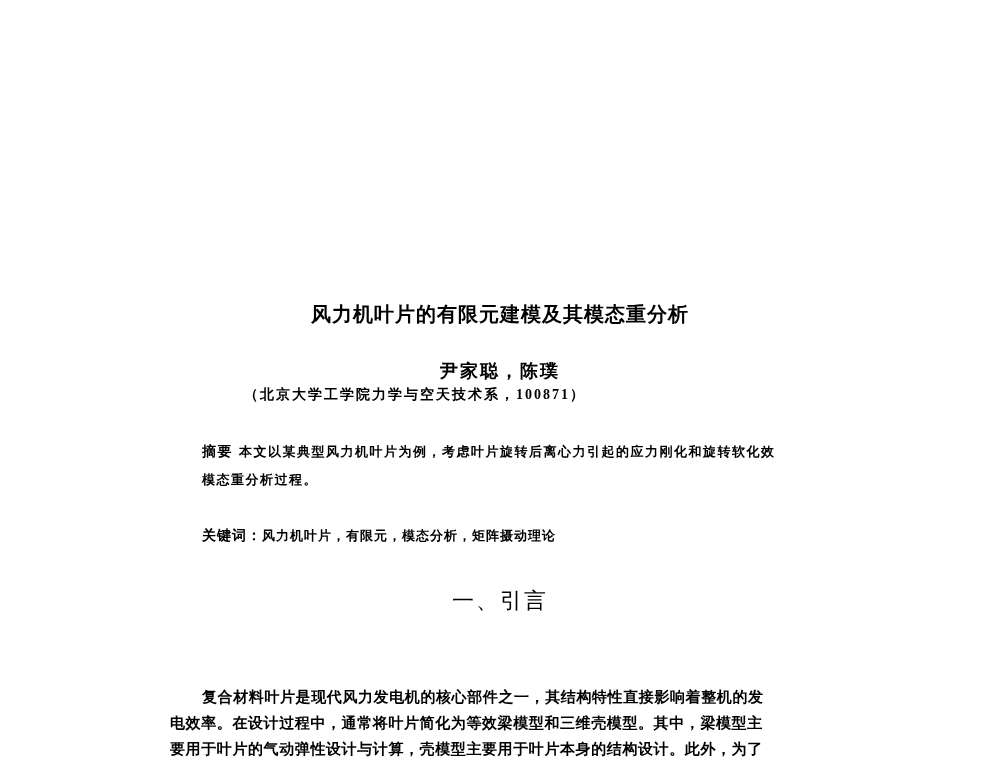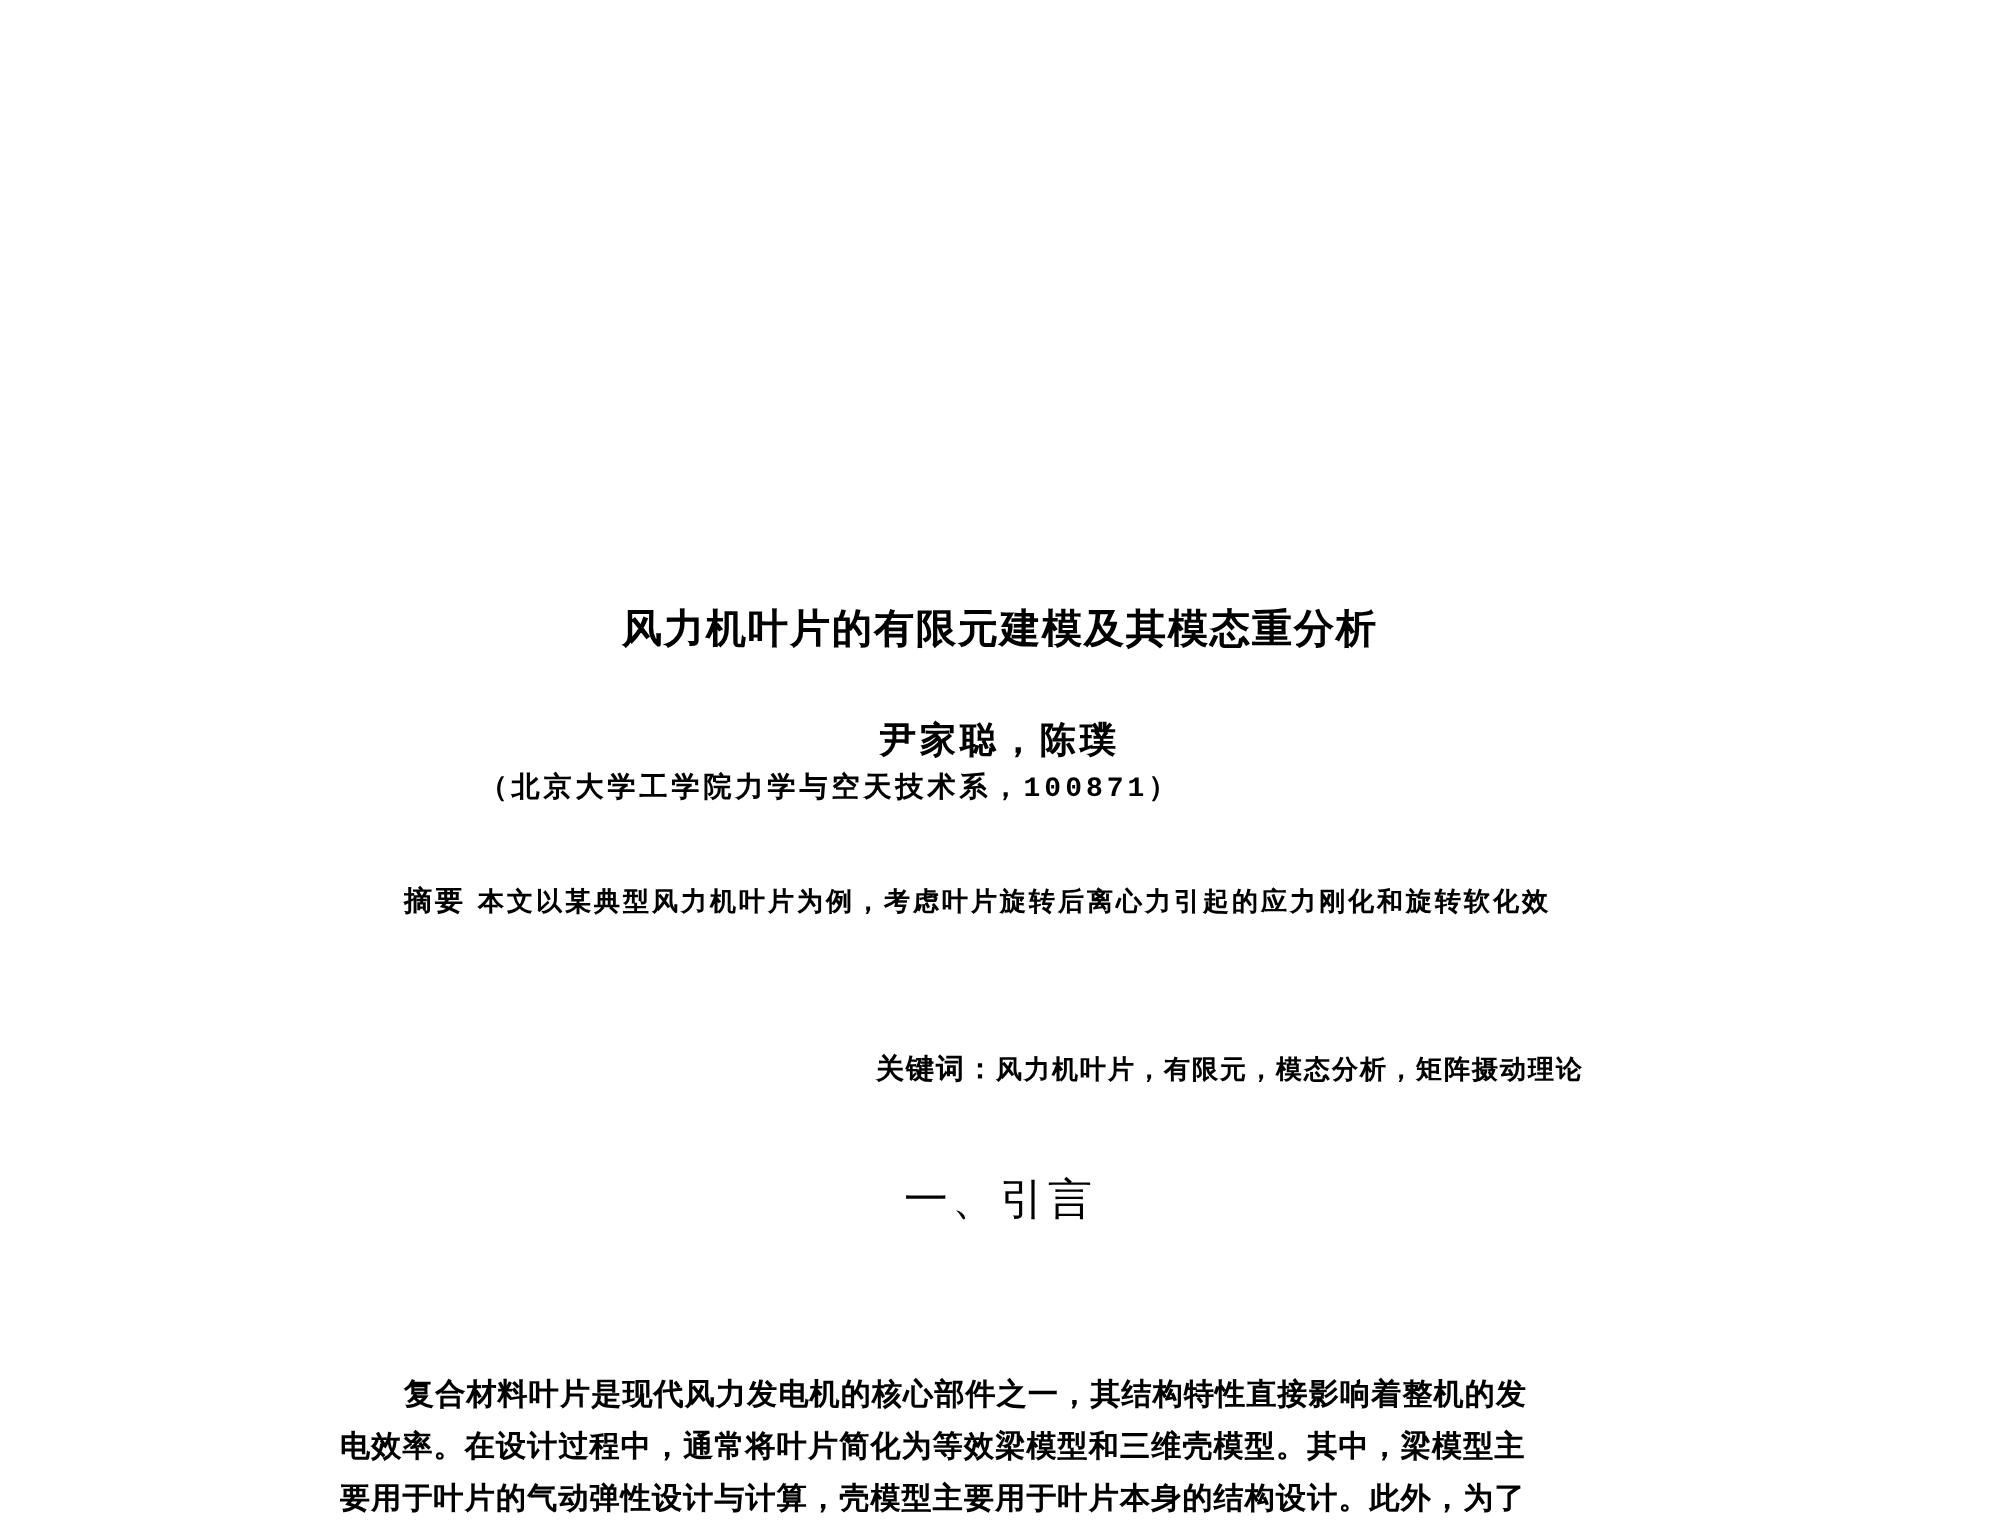--- a/index.html
+++ b/index.html
@@ -37,21 +37,21 @@
       font-weight: bold;
       line-height: 18px;
       letter-spacing: 2px;
     }
     .affiliation {
       position: absolute;
       left: 0;
       top: 386px;
       width: 830px;
       text-align: center;
-      font-family: Liberation Mono, monospace;
+      font-family: Liberation Serif, serif;
       font-size: 14px;
       font-weight: bold;
       line-height: 18px;
       letter-spacing: 2px;
     }
     .abstract {
       position: absolute;
       left: 202px;
       top: 438px;
       width: 580px;
@@ -63,30 +63,29 @@
     }
     .abstract .line { display: block; white-space: nowrap; }
     .abstract .label {
       font-family: Liberation Mono, monospace;
       font-weight: bold;
       font-size: 14px;
       margin-right: 6px;
     }
     .keywords {
       position: absolute;
-      left: 212px;
+      left: 202px;
       top: 525px;
       width: 580px;
       font-family: "DejaVu Serif", serif;
       font-size: 13px;
       font-weight: bold;
       line-height: 20px;
       letter-spacing: 1px;
       white-space: nowrap;
-      text-align: right;
     }
     .keywords .label {
       font-family: "DejaVu Sans", sans-serif;
       font-size: 14px;
       font-weight: bold;
     }
     .section-heading {
       position: absolute;
       left: 0;
       top: 586px;
@@ -113,20 +112,21 @@
 <body>
 
 <div class="title">风力机叶片的有限元建模及其模态重分析</div>
 
 <div class="authors">尹家聪，陈璞</div>
 
 <div class="affiliation">（北京大学工学院力学与空天技术系，100871）</div>
 
 <div class="abstract">
   <span class="line"><span class="label">摘要</span><span>本文以某典型风力机叶片为例，考虑叶片旋转后离心力引起的应力刚化和旋转软化效</span></span>
+  <span class="line">模态重分析过程。</span>
 </div>
 
 <div class="keywords">
   <span class="label">关键词：</span><span>风力机叶片，有限元，模态分析，矩阵摄动理论</span>
 </div>
 
 <div class="section-heading">一、引言</div>
 
 <div class="body-text">
   <span class="line indent">复合材料叶片是现代风力发电机的核心部件之一，其结构特性直接影响着整机的发</span>

